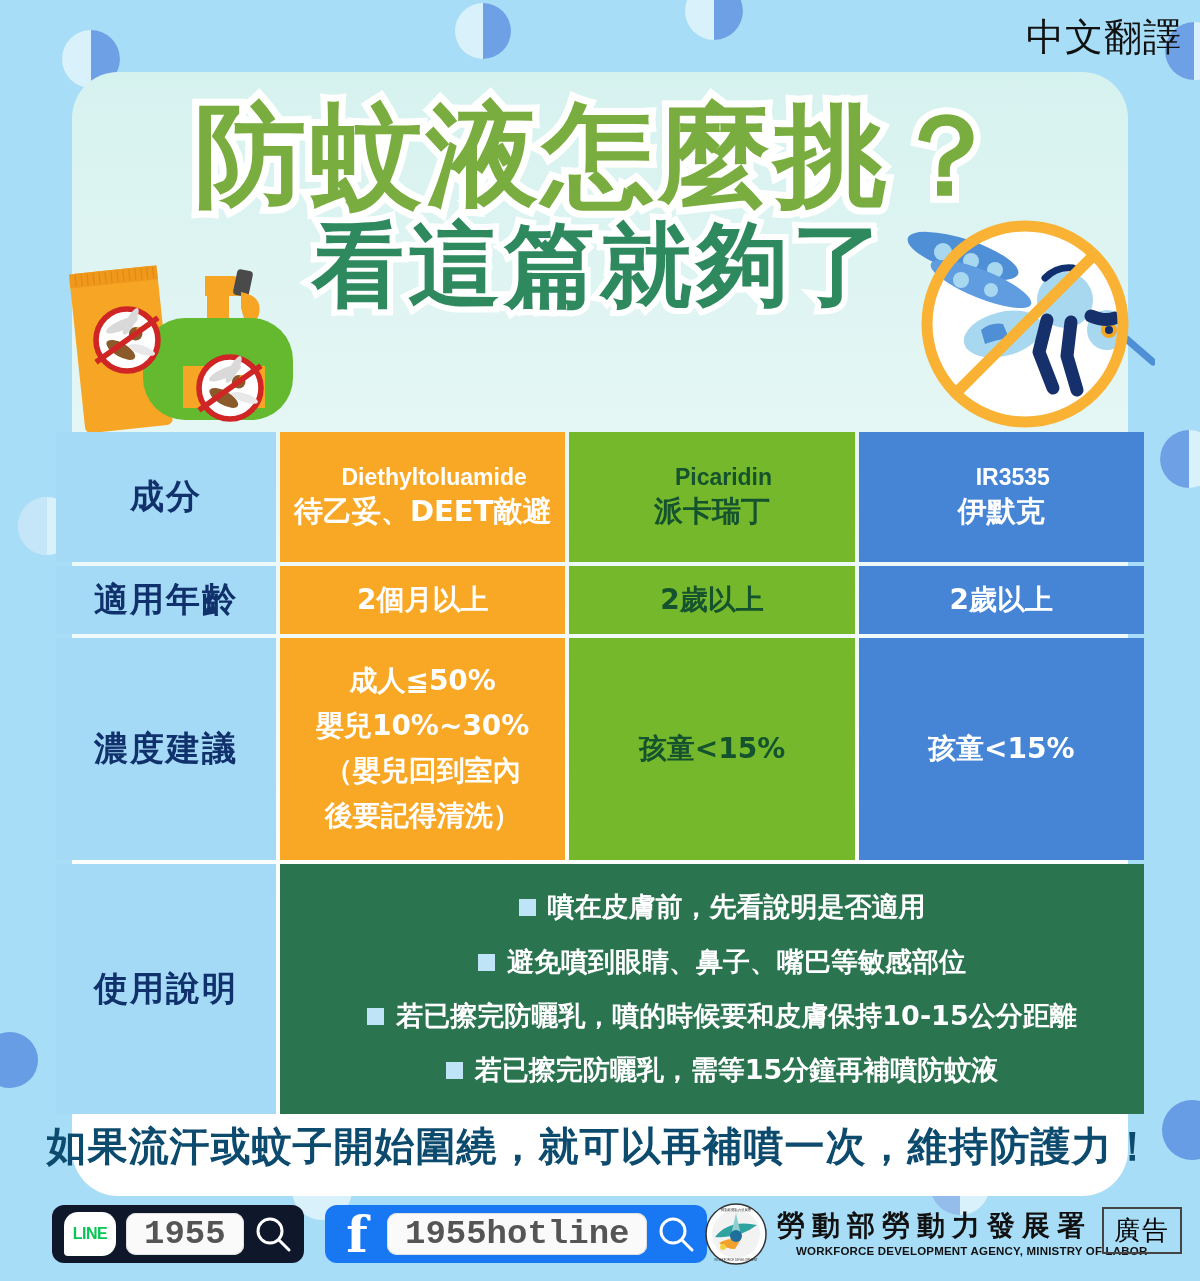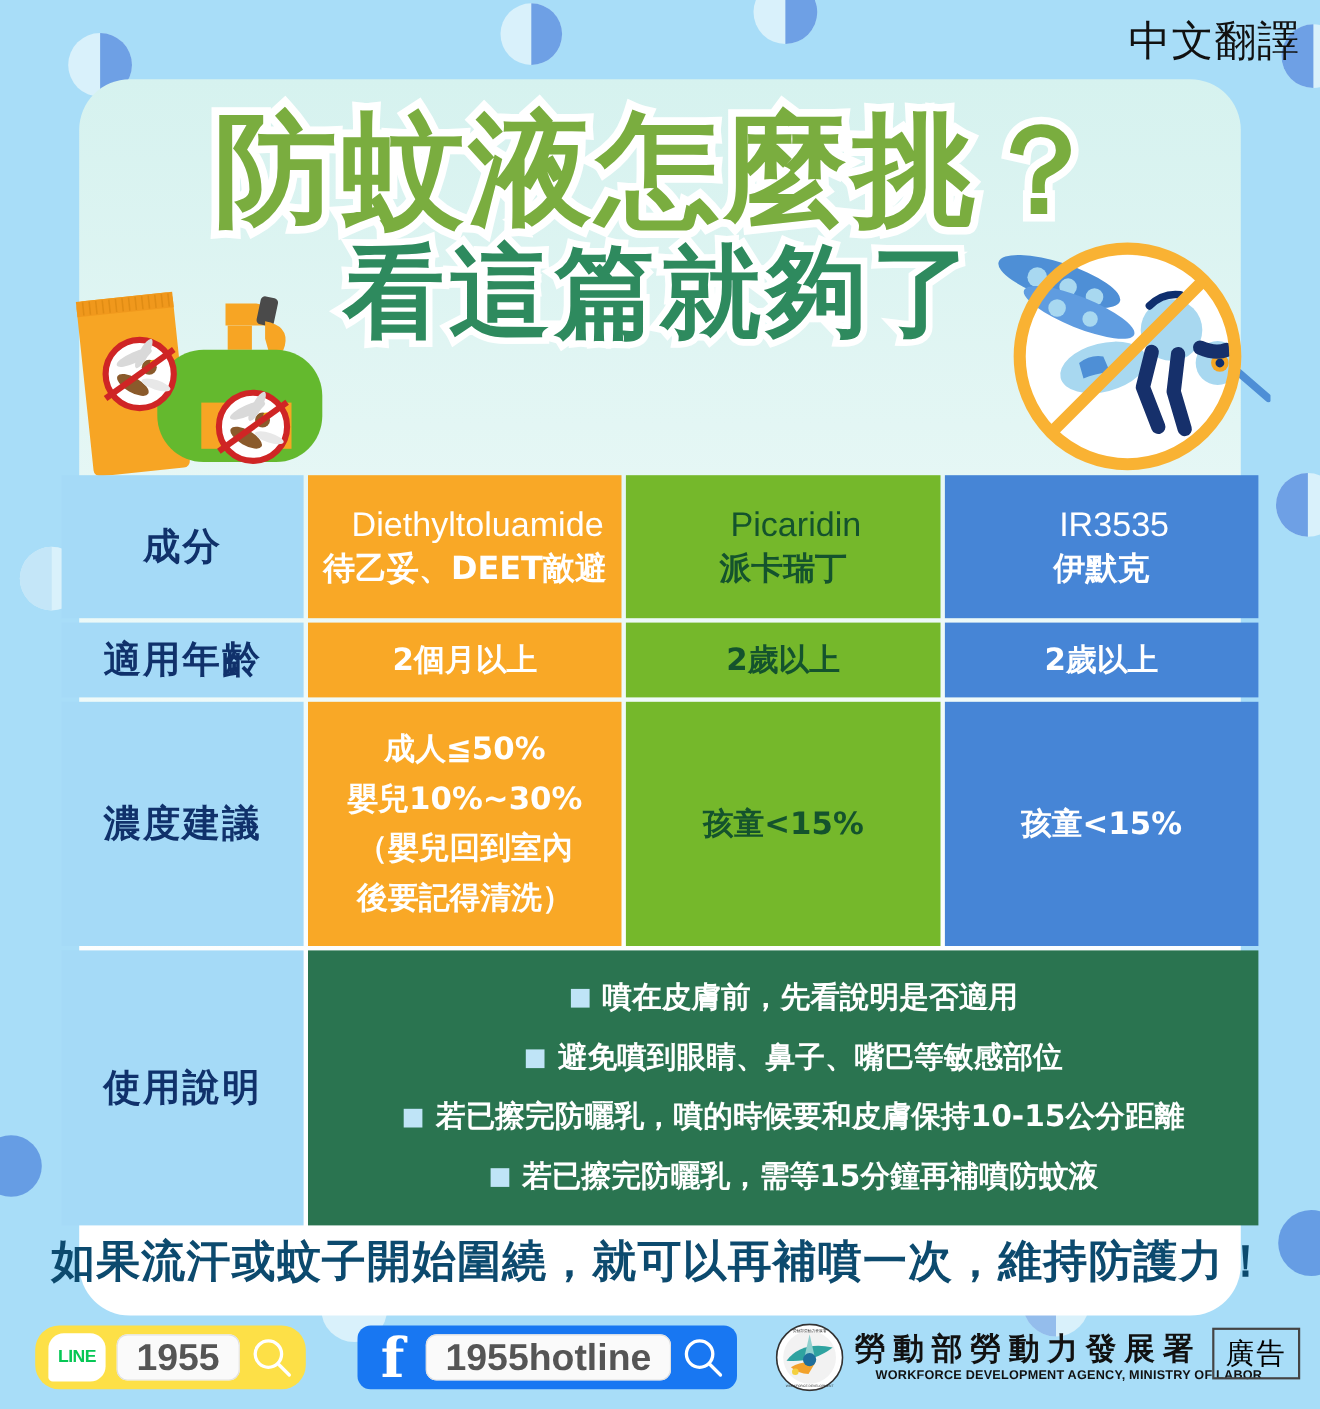--- a/index.html
+++ b/index.html
@@ -68,21 +68,21 @@
     background:#a5daf7;color:#10316b;
     font-weight:bold;font-size:34px;letter-spacing:2px;
     width:220px;
     font-family:"DejaVu Sans","Liberation Sans",sans-serif;
   }
   .c-orange{background:#f9a826;color:#fff;}
   .c-green{background:#75b82b;color:#14532d;margin-left:20px;}
   .c-blue{background:#4685d6;color:#fff;}
   .c-darkgreen{background:#2a7450;color:#fff;}
 
-  .en{font-size:31px;font-weight:normal;line-height:1.25;font-family:"Liberation Sans",sans-serif;padding-left:23px;}
+  .en{font-size:23px;font-weight:bold;line-height:1.25;font-family:"Liberation Sans",sans-serif;padding-left:23px;}
   .zh{font-size:29px;font-weight:bold;line-height:1.35;font-family:"DejaVu Sans","Liberation Sans",sans-serif;}
   .val{font-size:28px;font-weight:bold;line-height:1.6;font-family:"DejaVu Sans","Liberation Sans",sans-serif;}
 
   .r-head td{height:130px;}
   .r-age td{height:68px;}
   .r-conc td{height:222px;}
   .r-use td{height:222px;}
 
   .uselist{
     text-align:left;padding:14px 10px 14px 30px !important;
@@ -107,38 +107,38 @@
     font-family:"DejaVu Sans","Liberation Sans",sans-serif;
   }
 
   
   .footer{position:absolute;left:0;top:1203px;width:1200px;height:70px;}
   .chip{
     position:absolute;height:58px;border-radius:12px;
     display:flex;align-items:center;gap:10px;padding:0 12px;
     box-sizing:border-box;
   }
-  .chip-line{left:32px;top:2px;background:#fde047;border-radius:22px;}
+  .chip-line{left:52px;top:2px;background:#0f172a;}
   .chip-fb{left:325px;top:2px;background:#1877f2;}
   .badge-line{
     width:52px;height:44px;border-radius:14px 14px 14px 4px;background:#fff;
     display:flex;align-items:center;justify-content:center;
     color:#06c755;font-weight:bold;font-size:16px;letter-spacing:-.5px;
     font-family:"Liberation Sans",sans-serif;
   }
   .badge-fb{
     width:40px;height:48px;display:flex;align-items:center;justify-content:center;
     color:#fff;font-size:50px;font-weight:bold;line-height:.9;
     font-family:"DejaVu Serif",serif;
   }
   .field{
     background:#fafafa;border-radius:10px;height:42px;
     display:flex;align-items:center;justify-content:center;
     padding:0 18px;color:#555;font-size:34px;font-weight:bold;
-    font-family:Liberation Sans, sans-serif;
+    font-family:Liberation Mono, monospace;
     box-shadow:inset 0 0 0 1px #e0e0e0;
   }
   .mag{width:38px;height:38px;flex:0 0 auto;}
 
   .agency{
     position:absolute;left:705px;top:0;height:62px;
     display:flex;align-items:center;gap:10px;
   }
   .agency-txt-zh{
     font-size:28px;font-weight:bold;color:#111;letter-spacing:7px;

